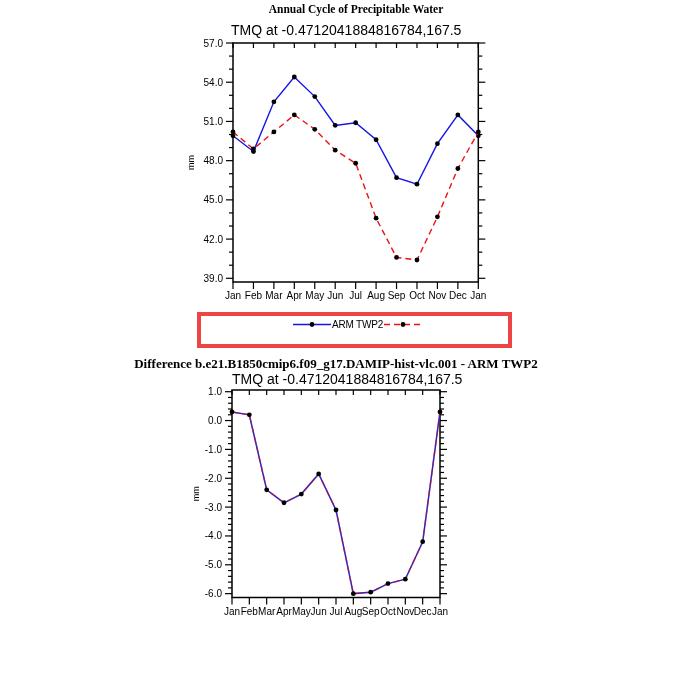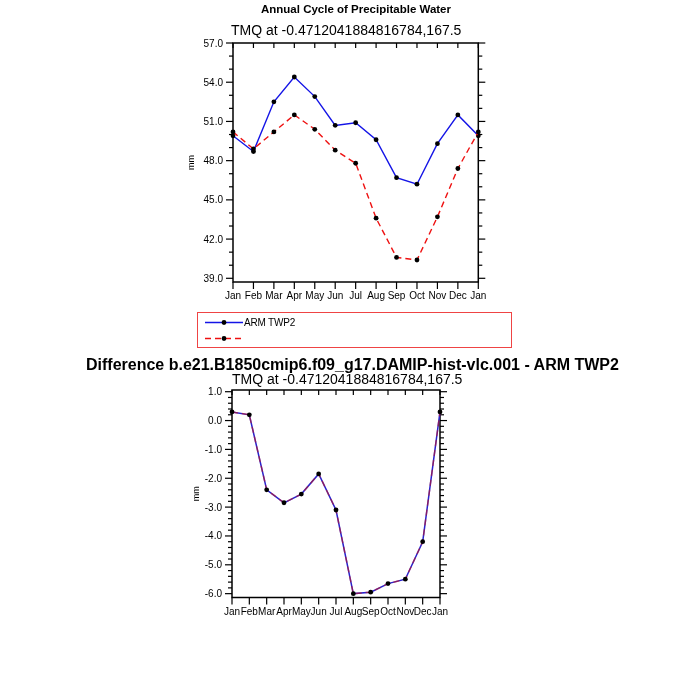--- a/index.html
+++ b/index.html
@@ -1,30 +1,30 @@
 <!DOCTYPE html>
 <html><head>
 <meta charset="utf-8">
 <style>
   html,body{margin:0;padding:0;}
   body{
     width:700px;height:700px;position:relative;background:#ffffff;
     font-family:"Liberation Sans",sans-serif;color:#000;overflow:hidden;
   }
   .abs{position:absolute;}
-  .chart-title{font-weight:bold;text-align:center;white-space:nowrap;}
+  .chart-title{font-weight:bold;text-align:center;white-space:nowrap;font-family:Liberation Serif, serif;}
   .t1{left:106px;top:3px;width:500px;font-size:11.5px;}
-  .t2{left:86px;top:356px;width:500px;font-size:16px;}
+  .t2{left:86px;top:356px;width:500px;font-size:13px;}
   .chart-subtitle{font-size:14px;white-space:nowrap;}
   .s1{left:231px;top:22px;}
   .s2{left:232px;top:371px;}
   #legend-box{
     left:197px;top:312px;width:315px;height:36px;
-    border:1px solid #ef4444;box-sizing:border-box;
-    display:flex;flex-direction:column;justify-content:center;
+    border:4px solid #ef4444;box-sizing:border-box;
+    display:flex;flex-direction:row;justify-content:center;
     padding-left:6px;background:#fff;
   }
   .legend-row{display:flex;align-items:center;height:16px;}
   .legend-label{font-size:10px;white-space:nowrap;letter-spacing:-0.2px;}
   svg text{font-family:"Liberation Sans",sans-serif;fill:#000;}
 </style>
 </head>
 <body>
 
 <div class="abs chart-title t1">Annual Cycle of Precipitable Water</div>

